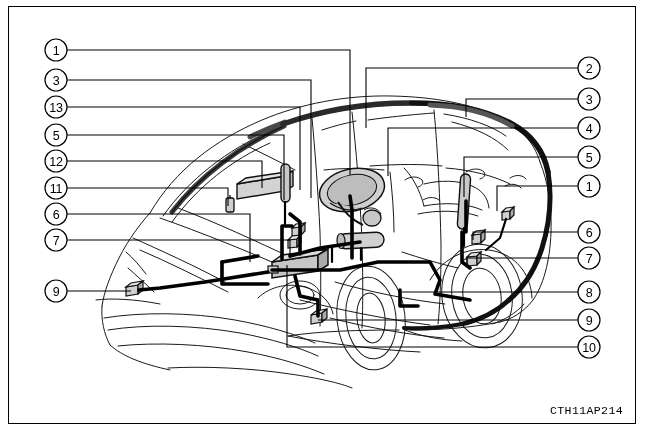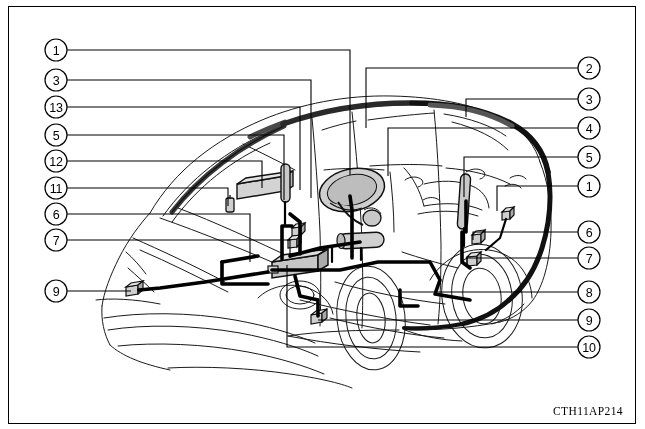--- a/index.html
+++ b/index.html
@@ -41,21 +41,21 @@
     dominant-baseline: central;
     letter-spacing: -0.3px;
   }
   #figure-code {
     position: absolute;
     right: 22px;
     bottom: 12px;
     font-size: 11.5px;
     color: #000000;
     letter-spacing: 0.4px;
-    font-family: Liberation Serif, serif;
+    font-family: Liberation Mono, monospace;
     text-align: center;
   }
 </style>
 </head>
 <body>
 
 <div id="page">
 
   <div id="frame"></div>
 

